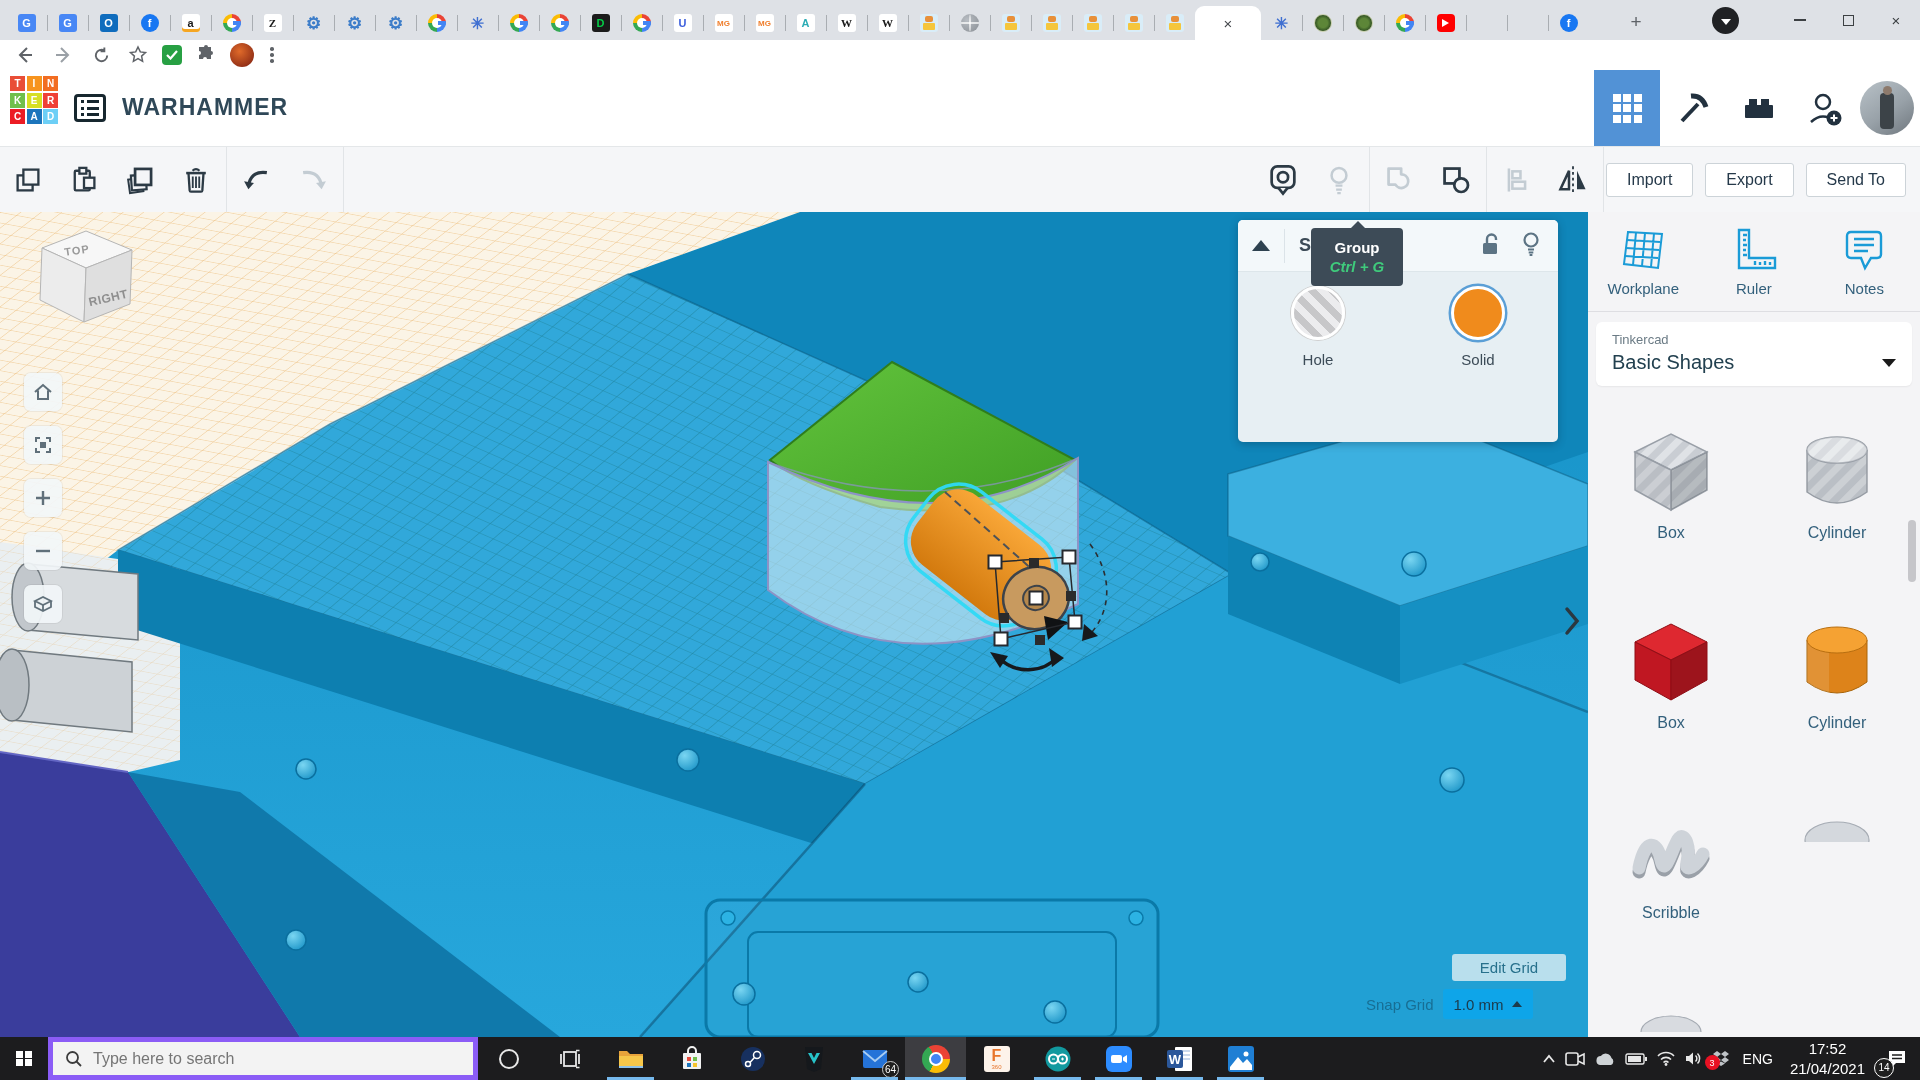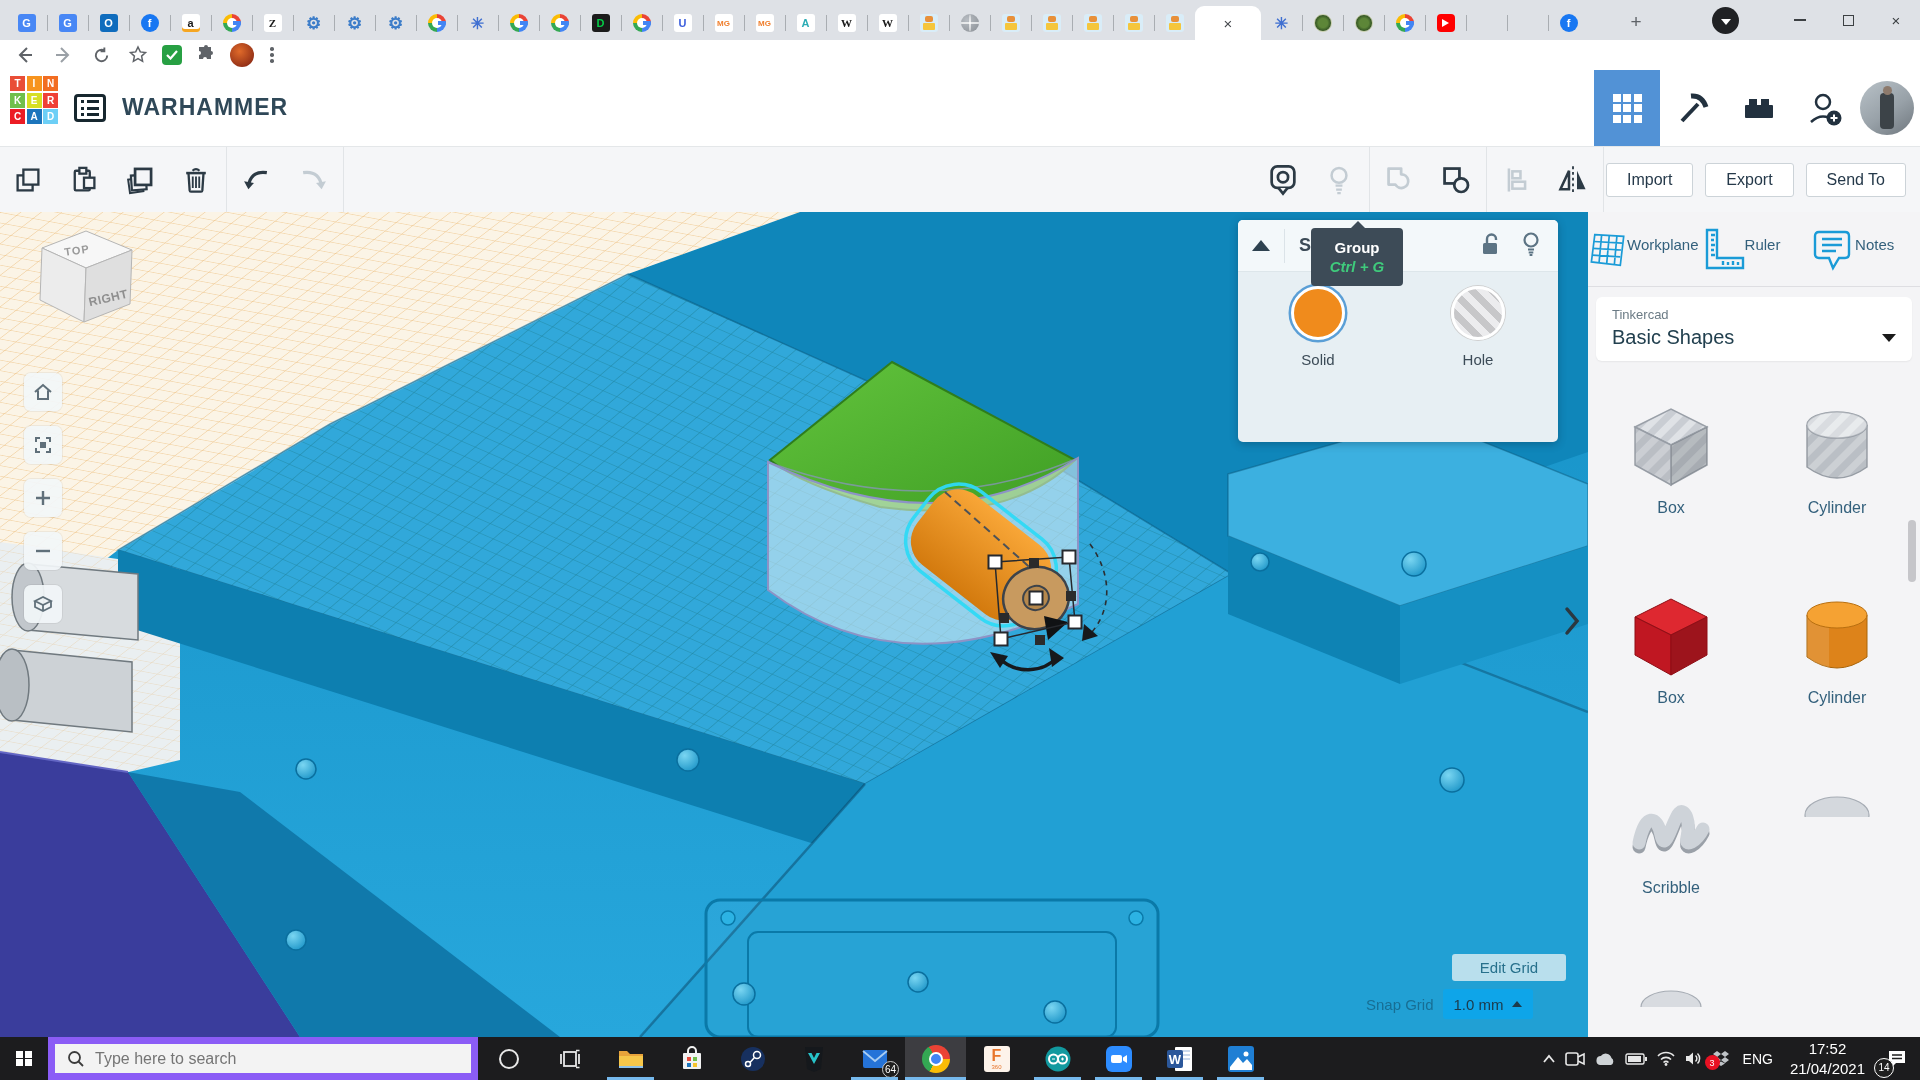--- a/index.html
+++ b/index.html
@@ -111,39 +111,39 @@
 
   .editgrid-btn { position:absolute; left:1452px; top:742px; width:114px; height:27px; background:#b9dfed; border-radius:3px; color:#27708c; font-size:15px; display:flex; align-items:center; justify-content:center; cursor:pointer; }
   .snapgrid { position:absolute; left:1366px; top:777px; display:flex; align-items:center; }
   .snap-label { font-size:15px; color:#11506e; opacity:.62; margin-right:9px; }
   .snap-dd { width:90px; height:30px; background:#0ea5e9; border-radius:3px; display:flex; align-items:center; justify-content:center; gap:8px; font-size:15px; color:#1d3a4a; cursor:pointer; }
   .snap-dd i { width:0; height:0; border-bottom:6px solid #1d3a4a; border-left:5px solid transparent; border-right:5px solid transparent; }
 
   
   .sidebar { position:absolute; left:1588px; top:0; width:332px; height:825px; background:#f4f4f6; overflow:hidden; }
   .side-tools { display:flex; padding-top:16px; }
-  .side-tool { width:33.3%; display:flex; flex-direction:row; align-items:flex-start; cursor:pointer; }
+  .side-tool { width:33.3%; display:flex; flex-direction:column; align-items:center; cursor:pointer; }
   .side-tool .lbl { margin-top:8px; font-size:15px; color:#33607c; }
   .side-div { height:1px; background:#dedee2; margin-top:14px; }
   .lib-card { margin:10px 8px 0 8px; background:#fff; border-radius:6px; padding:10px 16px 12px 16px; cursor:pointer; box-shadow:0 1px 2px rgba(0,0,0,.06); }
   .lib-brand { font-size:13px; color:#6b7b85; }
   .lib-row { display:flex; align-items:center; justify-content:space-between; margin-top:4px; }
   .lib-value { font-size:20px; color:#22404f; }
   .lib-caret { width:0; height:0; border-top:8px solid #1a1a1a; border-left:7px solid transparent; border-right:7px solid transparent; }
   .gallery { display:grid; grid-template-columns:1fr 1fr; row-gap:70px; padding-top:36px; }
   .g-cell { display:flex; flex-direction:column; align-items:center; cursor:pointer; }
   .g-label { margin-top:6px; font-size:16px; color:#33607c; }
   .scroll-thumb { position:absolute; right:4px; top:308px; width:8px; height:62px; background:#c6c6ca; border-radius:4px; cursor:pointer; }
 
   
   .taskbar { position:absolute; top:1037px; left:0; width:1920px; height:43px; background:#1c1c1e; display:flex; align-items:stretch; }
   .tk-start { width:48px; display:flex; align-items:center; justify-content:center; cursor:pointer; }
   .winlogo { display:grid; grid-template-columns:7px 7px; grid-template-rows:7px 7px; gap:1.5px; }
   .winlogo i { background:#fff; }
-  .tk-search { width:430px; background:#f3f3f3; display:flex; align-items:center; padding-left:12px; gap:10px; border:7px solid #8b5cf6; }
+  .tk-search { width:430px; background:#f3f3f3; display:flex; align-items:center; padding-left:12px; gap:10px; border:5px solid #8b5cf6; }
   .tk-search input { border:none; outline:none; background:transparent; font-size:16px; color:#444; width:340px; font-family:"Liberation Sans",sans-serif; }
   .tk-slot { width:61px; display:flex; align-items:center; justify-content:center; position:relative; cursor:pointer; }
   .tk-slot.open::after { content:""; position:absolute; bottom:0; left:7px; right:7px; height:3px; background:#76b9ed; }
   .tk-slot.active { background:#3d3d41; }
   .tk-slot.active::after { left:0; right:0; }
   .badge { position:absolute; min-width:17px; height:17px; border-radius:9px; background:#1f1f1f; border:1.5px solid #c9c9c9; color:#fff; font-size:10px; display:flex; align-items:center; justify-content:center; padding:0 2px; }
   .tray { margin-left:auto; display:flex; align-items:center; gap:9px; padding-right:8px; }
   .tray-ic { position:relative; display:flex; align-items:center; justify-content:center; cursor:pointer; }
   .tray-lang { color:#fff; font-size:14px; cursor:pointer; padding:0 4px; }
   .tray-time { color:#fff; font-size:15px; text-align:center; line-height:1.3; cursor:pointer; padding:0 4px; }
@@ -700,26 +700,26 @@
             <div>
               <svg width="22" height="26" viewBox="0 0 22 26">
                   <circle cx="11" cy="9" r="6.5" stroke="#5c7484" stroke-width="2.2" fill="none"></circle>
                   <path d="M8 18.5 H14 M8.7 21.5 H13.3 M9.6 24 H12.4" stroke="#5c7484" stroke-width="2"></path>
                 </svg>
             </div>
           </div>
         </div>
         <div class="swatches">
           <div class="swatch">
+            <div class="sw-circle sw-hole"></div>
+            <div class="sw-label">Hole</div>
+          </div>
+          <div class="swatch">
             <div class="sw-circle sw-solid"></div>
             <div class="sw-label">Solid</div>
-          </div>
-          <div class="swatch">
-            <div class="sw-circle sw-hole"></div>
-            <div class="sw-label">Hole</div>
           </div>
         </div>
       </div>
 
       <div class="tooltip">
         <div class="tt-title">Group</div>
         <div class="tt-short">Ctrl + G</div>
       </div>
 
       <div class="panel-chevron">

